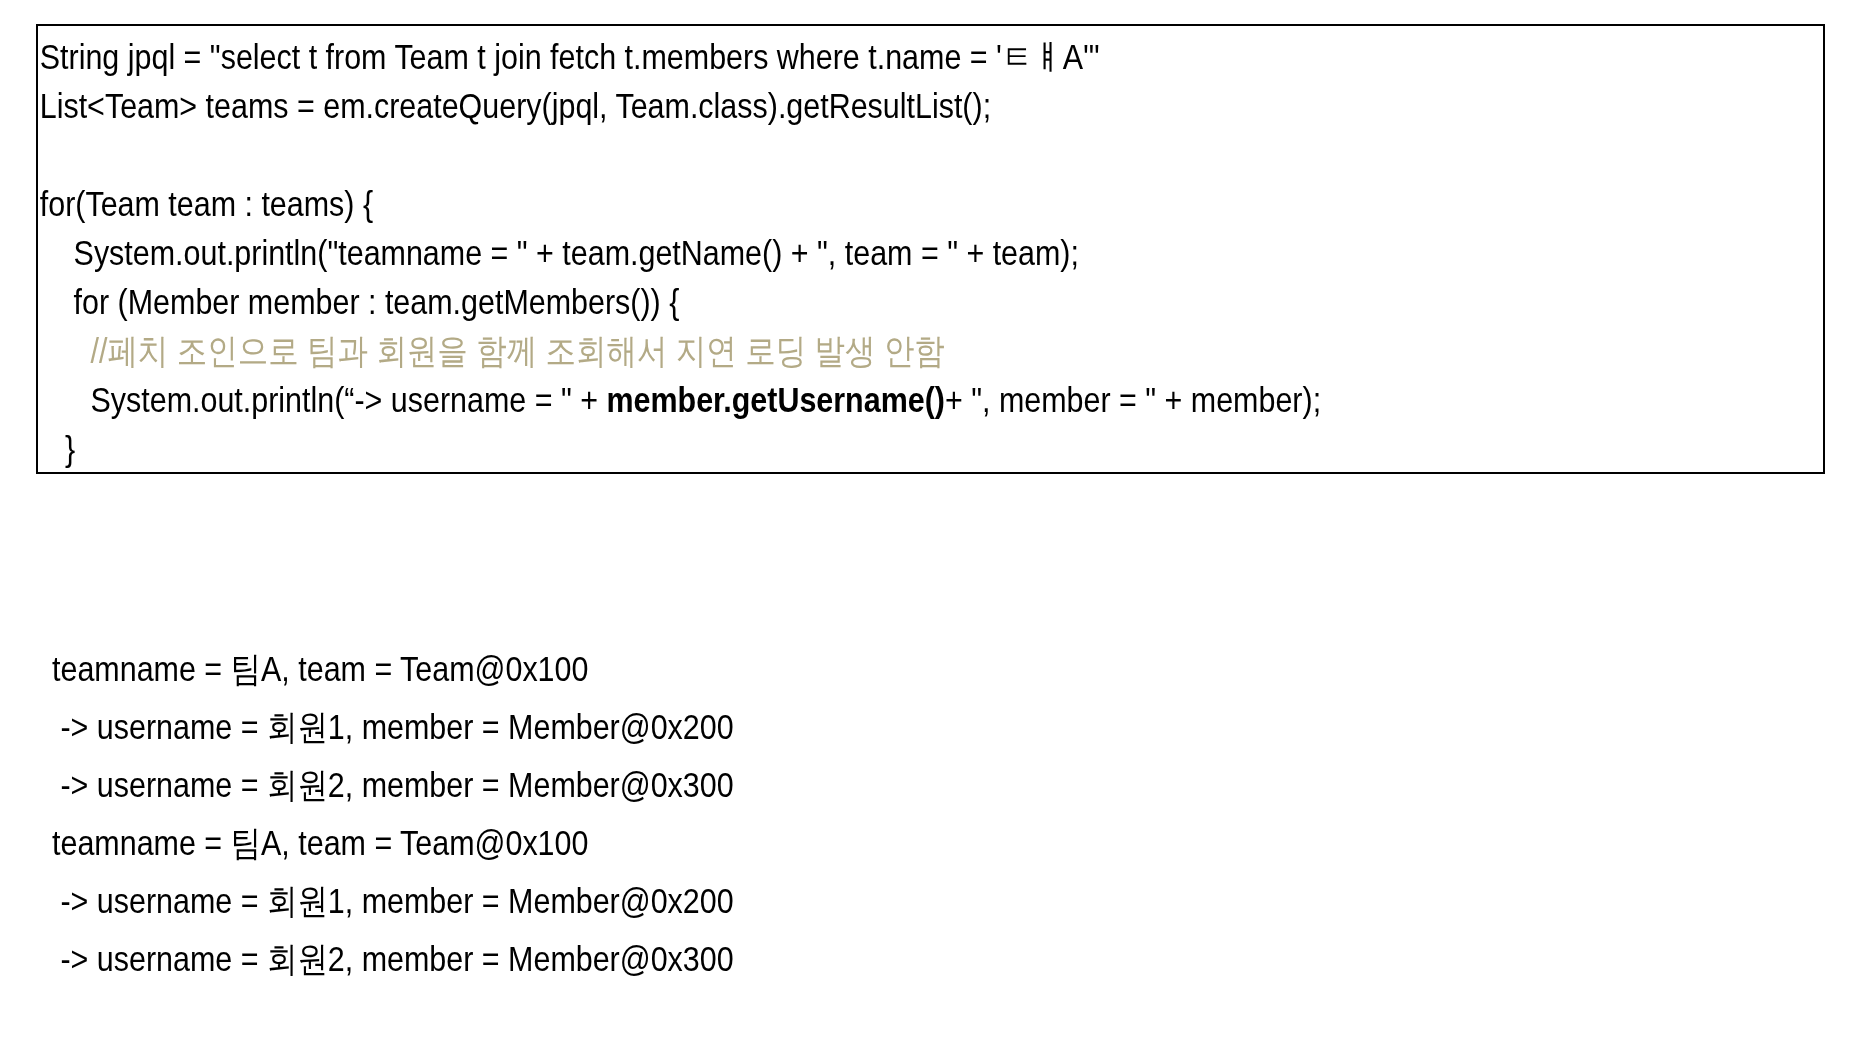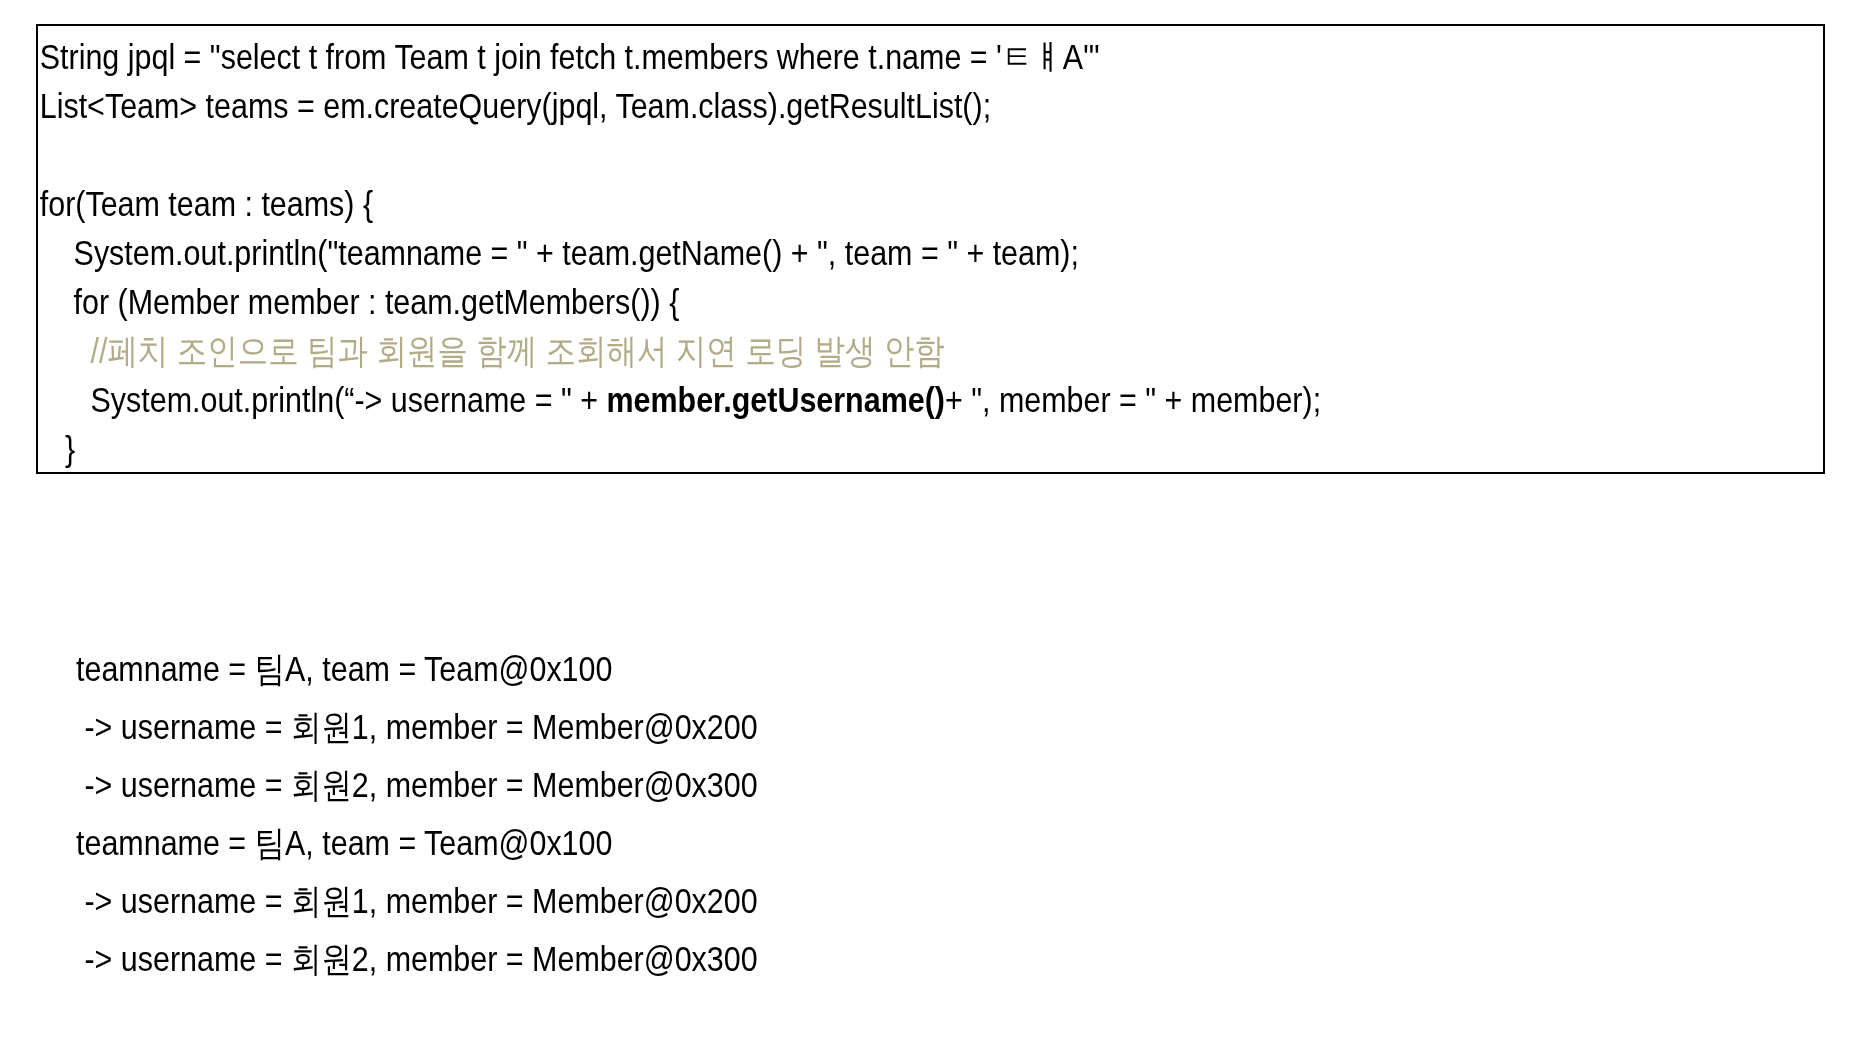--- a/index.html
+++ b/index.html
@@ -64,21 +64,20 @@
   .tok-bold {
     font-weight: bold;
   }
 
   
   .console {
     position: absolute;
     left: 52px;
     top: 640px;
     width: 1100px;
-    margin-left: 24px;
   }
 
   .out-line {
     font-size: 35px;
     line-height: 58px;
     white-space: pre;
     color: #000000;
     transform: scaleX(0.87);
     transform-origin: left center;
     height: 58px;

